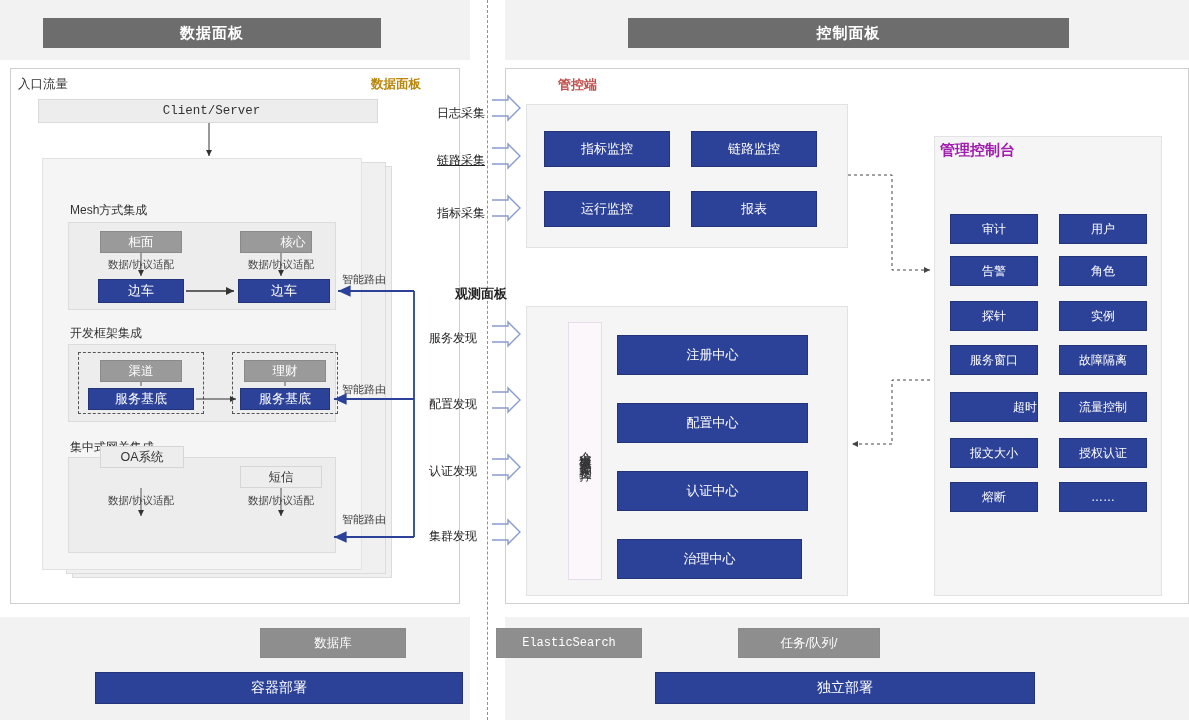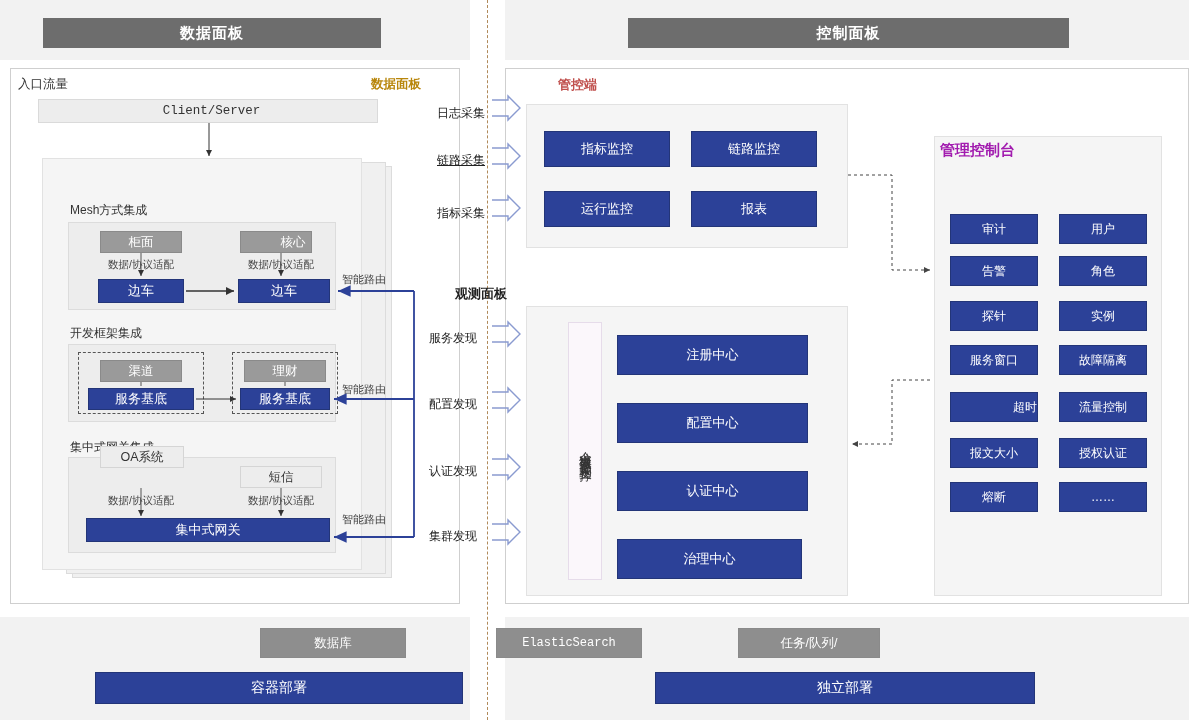--- a/index.html
+++ b/index.html
@@ -107,23 +107,20 @@
   <div class="abs sectlabel" style="left:70px;top:439px;font-size:12px;">集中式网关集成</div>
   <div class="abs innerpanel" style="left:68px;top:457px;width:268px;height:96px;"></div>
   <div class="abs graysoft" style="left:100px;top:446px;width:84px;height:22px;">
     <span>OA系统</span>
   </div>
   <div class="abs graysoft" style="left:240px;top:466px;width:82px;height:22px;">
     <span>短信</span>
   </div>
   <div class="abs smalltext" style="left:100px;top:494px;width:82px;text-align:center;">数据/协议适配</div>
   <div class="abs smalltext" style="left:240px;top:494px;width:82px;text-align:center;">数据/协议适配</div>
-  <div class="abs blue" style="left:86px;top:518px;width:244px;height:24px;">
-    <span>集中式网关</span>
-  </div>
 
   <div class="abs smalltext" style="left:342px;top:272px;font-size:11px;">智能路由</div>
   <div class="abs smalltext" style="left:342px;top:382px;font-size:11px;">智能路由</div>
   <div class="abs smalltext" style="left:342px;top:512px;font-size:11px;">智能路由</div>
 
   <div class="abs divider" style="left:487px;top:0;height:720px;"></div>
 
   <div class="abs frame" style="left:505px;top:68px;width:684px;height:536px;"></div>
   <div class="abs redlabel" style="left:558px;top:76px;">管控端</div>
 

